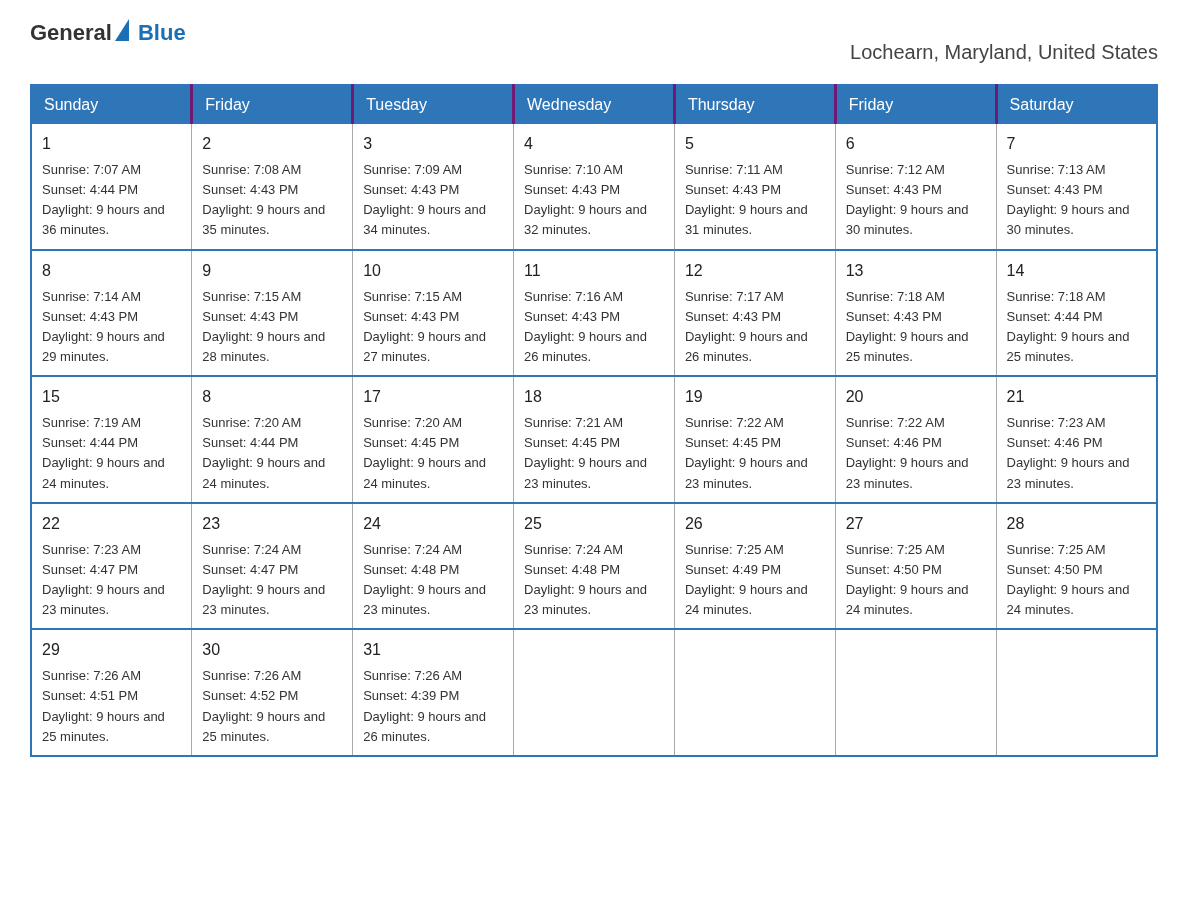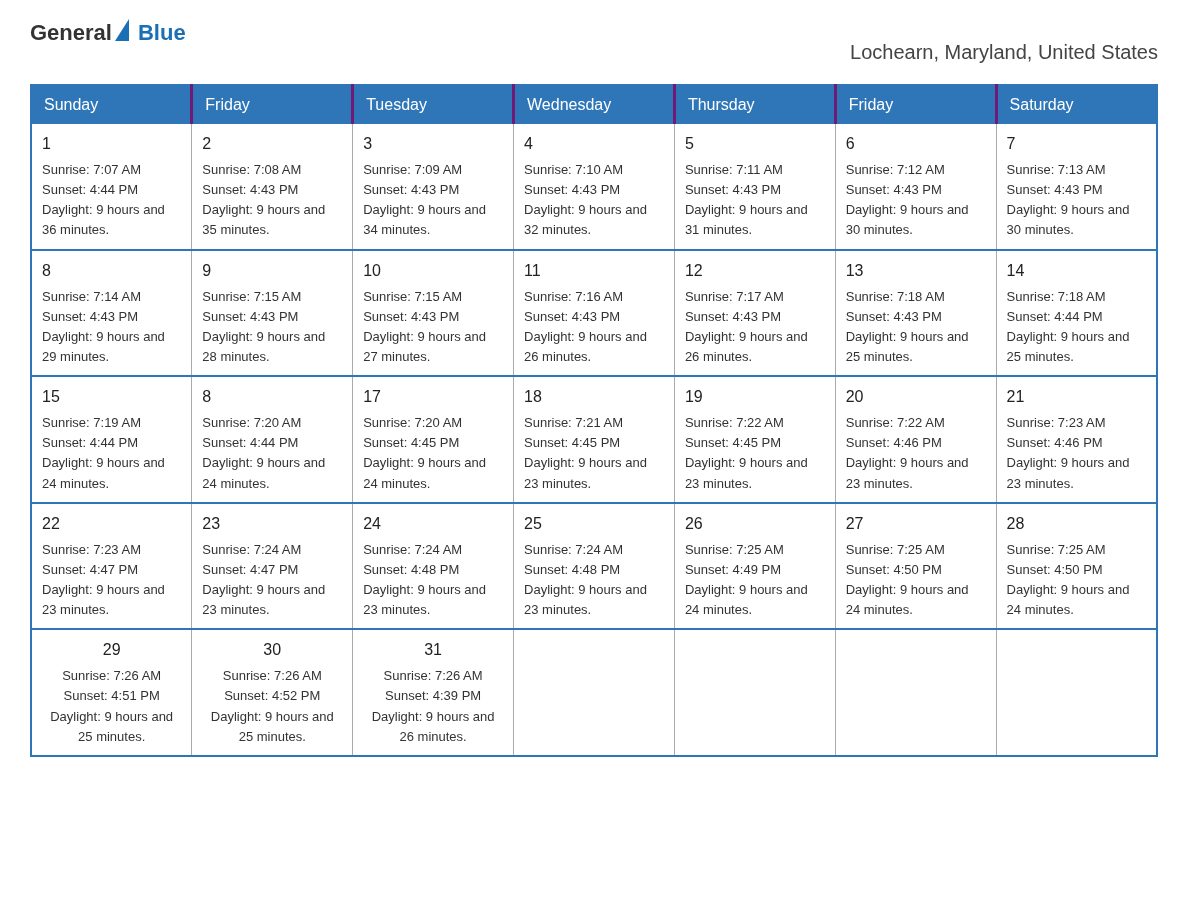--- a/index.html
+++ b/index.html
@@ -69,21 +69,20 @@
       border-bottom: 2px solid #2e76b8;
       font-size: 13px;
       line-height: 1.5;
       width: 14.28%;
     }
     .calendar-table td:last-child {
       border-right: none;
     }
     .calendar-table tr:last-child td {
       border-bottom: none;
-      text-align: center;
     }
     .day-number {
       font-size: 16px;
       font-weight: normal;
       color: #222;
       display: block;
       margin-bottom: 4px;
     }
     .day-info {
       color: #333;

